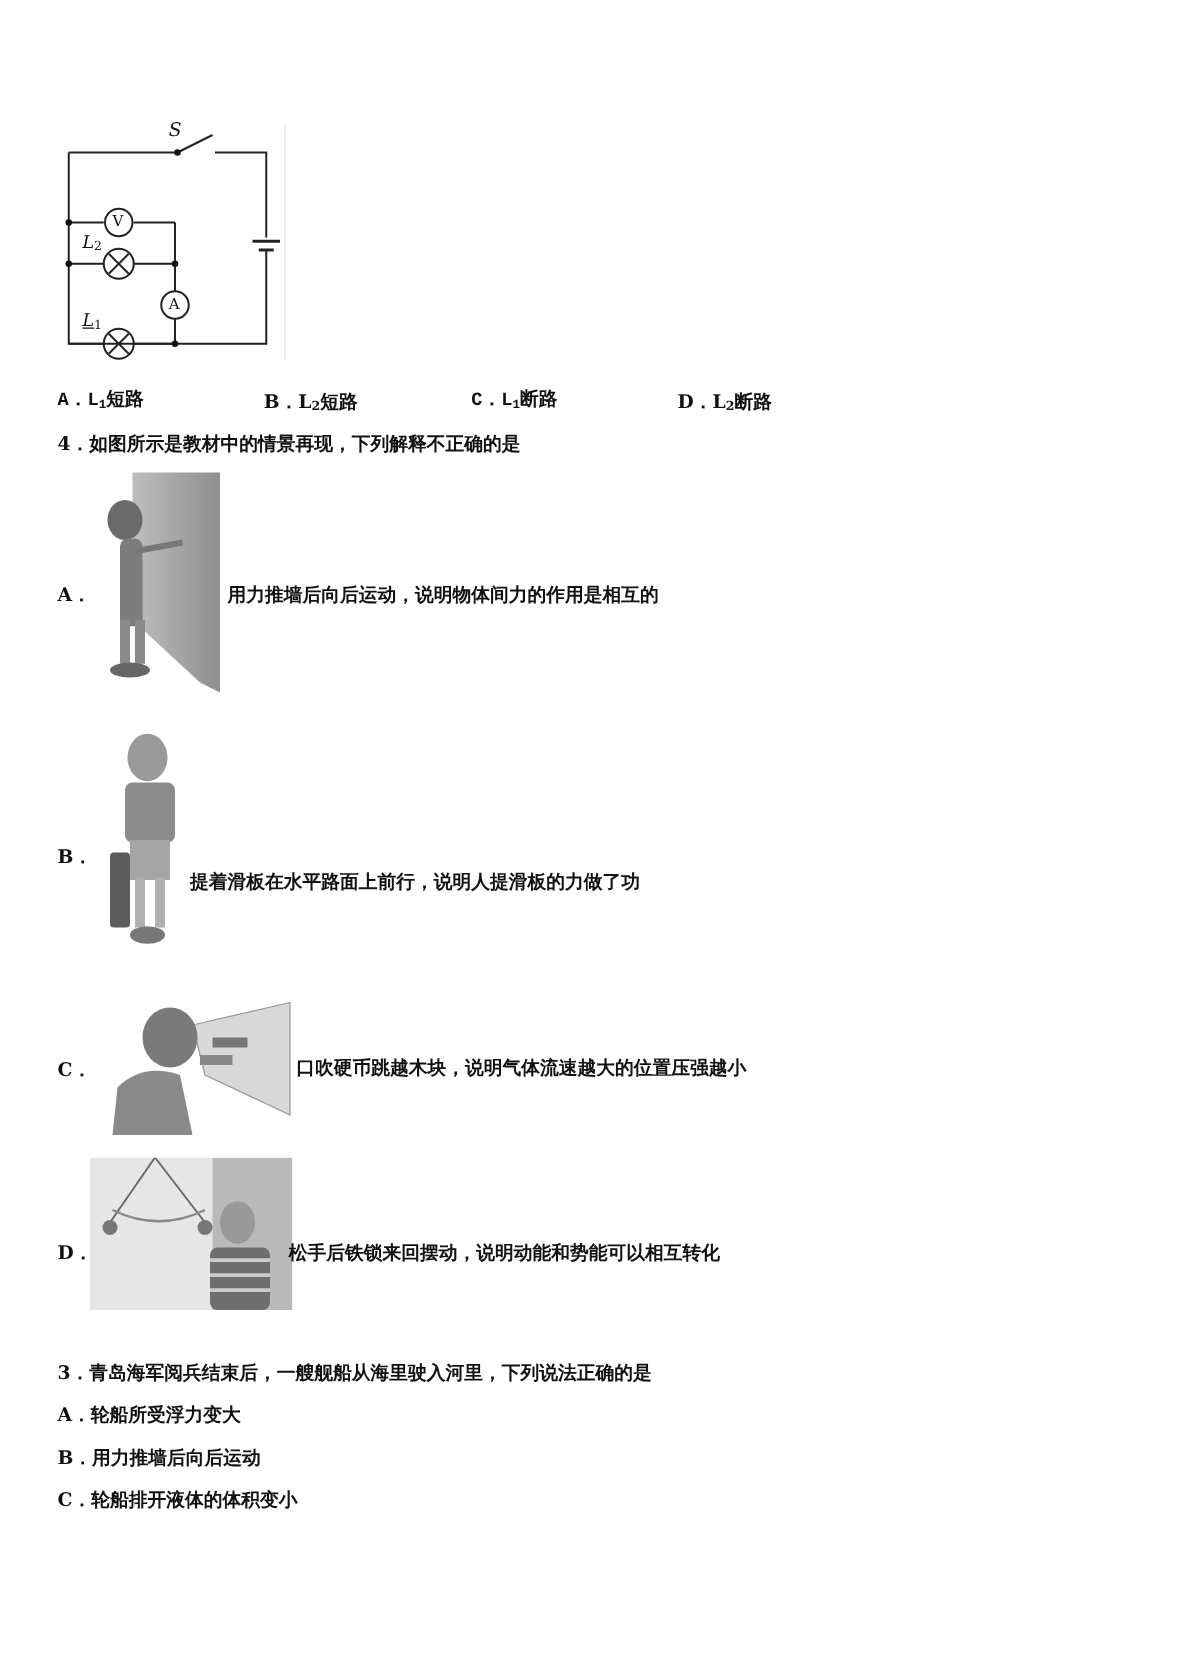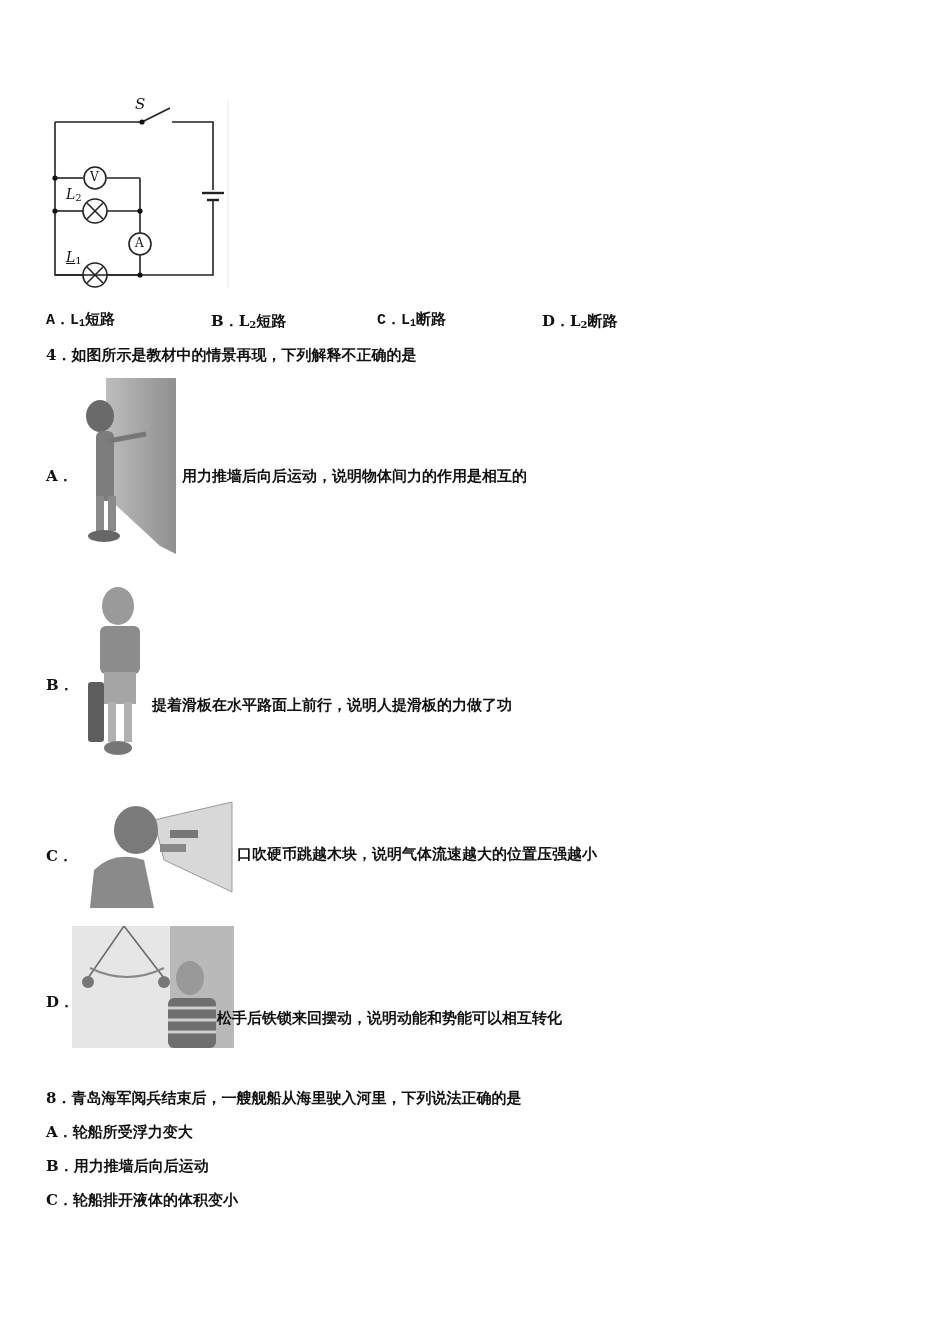--- a/index.html
+++ b/index.html
@@ -139,23 +139,23 @@
     <path d="M18,42 Q55,60 92,42" stroke="#888" stroke-width="2" fill="none"></path>
     <circle cx="16" cy="56" r="6" fill="#777"></circle>
     <circle cx="92" cy="56" r="6" fill="#777"></circle>
     <ellipse cx="118" cy="52" rx="14" ry="17" fill="#999"></ellipse>
     <rect x="96" y="72" width="48" height="50" rx="6" fill="#6e6e6e"></rect>
     <line x1="96" y1="82" x2="144" y2="82" stroke="#ccc" stroke-width="3"></line>
     <line x1="96" y1="94" x2="144" y2="94" stroke="#ccc" stroke-width="3"></line>
     <line x1="96" y1="106" x2="144" y2="106" stroke="#ccc" stroke-width="3"></line>
   </svg>
 </div>
-<div class="abs txt" style="left:217px;top:992px;margin-top:16px;">松手后铁锁来回摆动，说明动能和势能可以相互转化</div>
+<div class="abs txt" style="left:231px;top:992px;">松手后铁锁来回摆动，说明动能和势能可以相互转化</div>
 
-<div class="abs txt" style="left:46px;top:1088px;">8．青岛海军阅兵结束后，一艘舰船从海里驶入河里，下列说法正确的是</div>
+<div class="abs txt" style="left:46px;top:1088px;">3．青岛海军阅兵结束后，一艘舰船从海里驶入河里，下列说法正确的是</div>
 <div class="abs txt" style="left:46px;top:1122px;">
   <span>A．</span><span>轮船所受浮力变大</span>
 </div>
 <div class="abs txt" style="left:46px;top:1156px;">
   <span>B．</span><span>用力推墙后向后运动</span>
 </div>
 <div class="abs txt" style="left:46px;top:1190px;">
   <span>C．</span><span>轮船排开液体的体积变小</span>
 </div>
 

